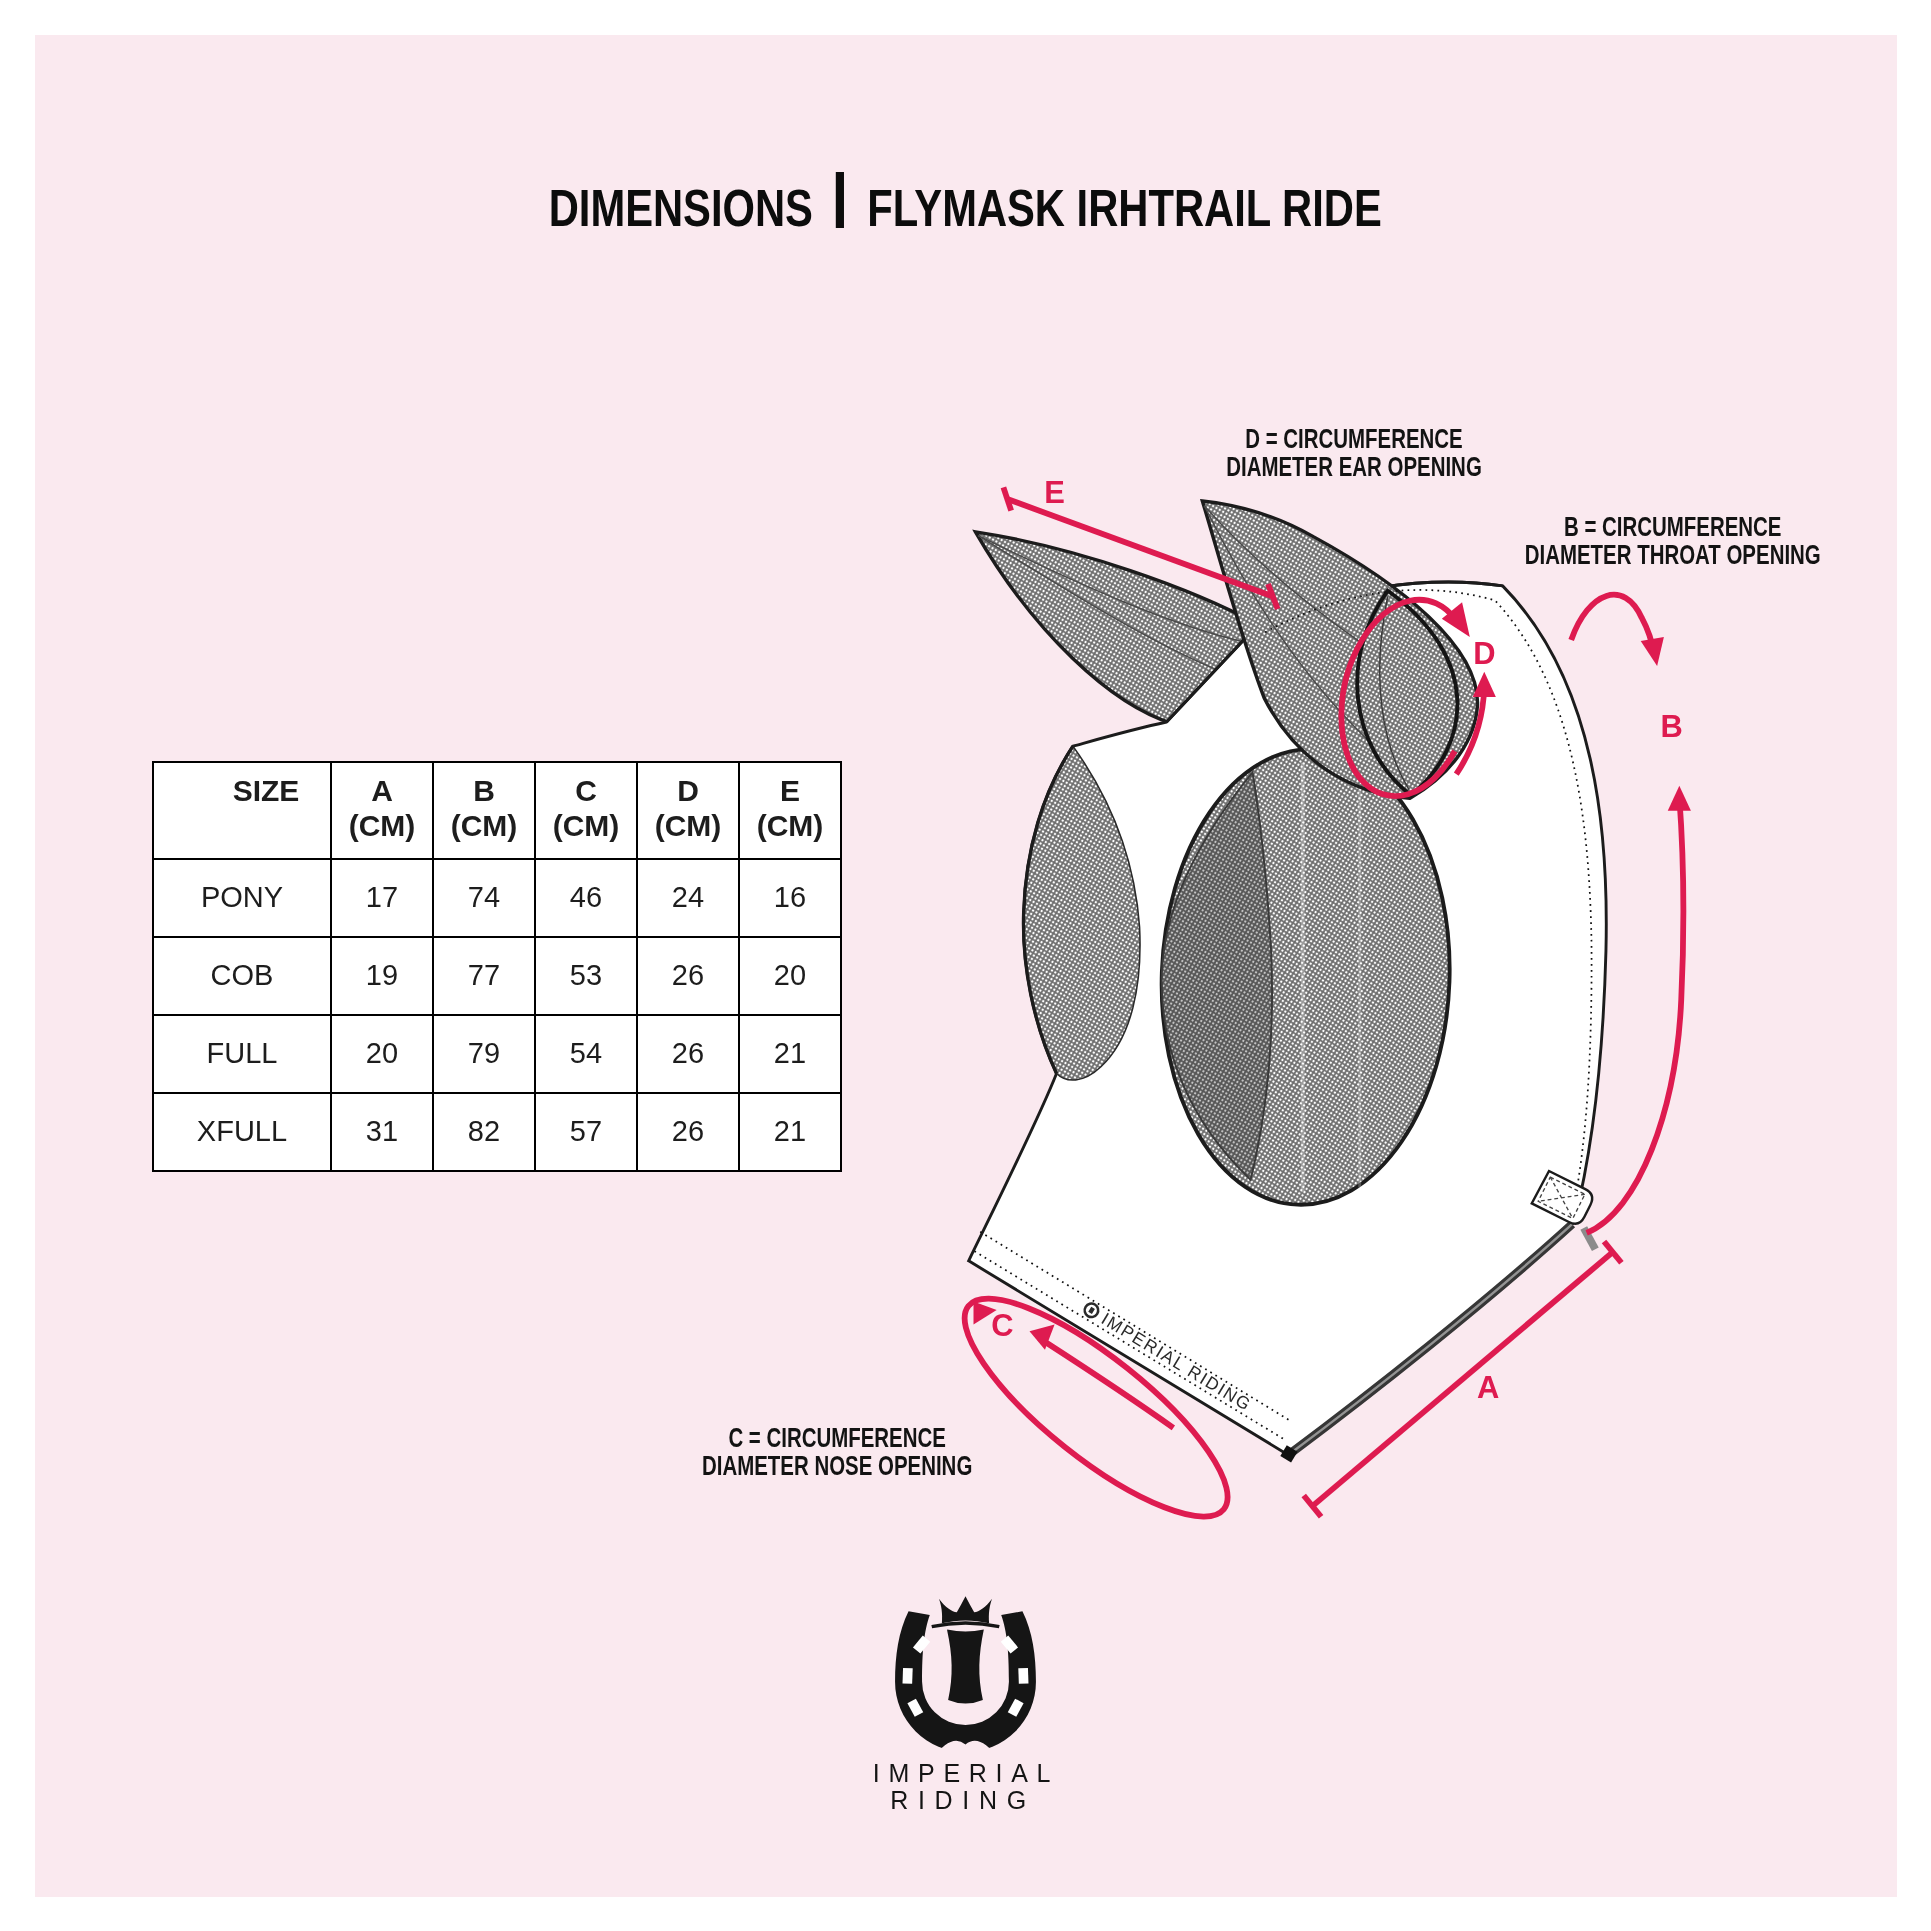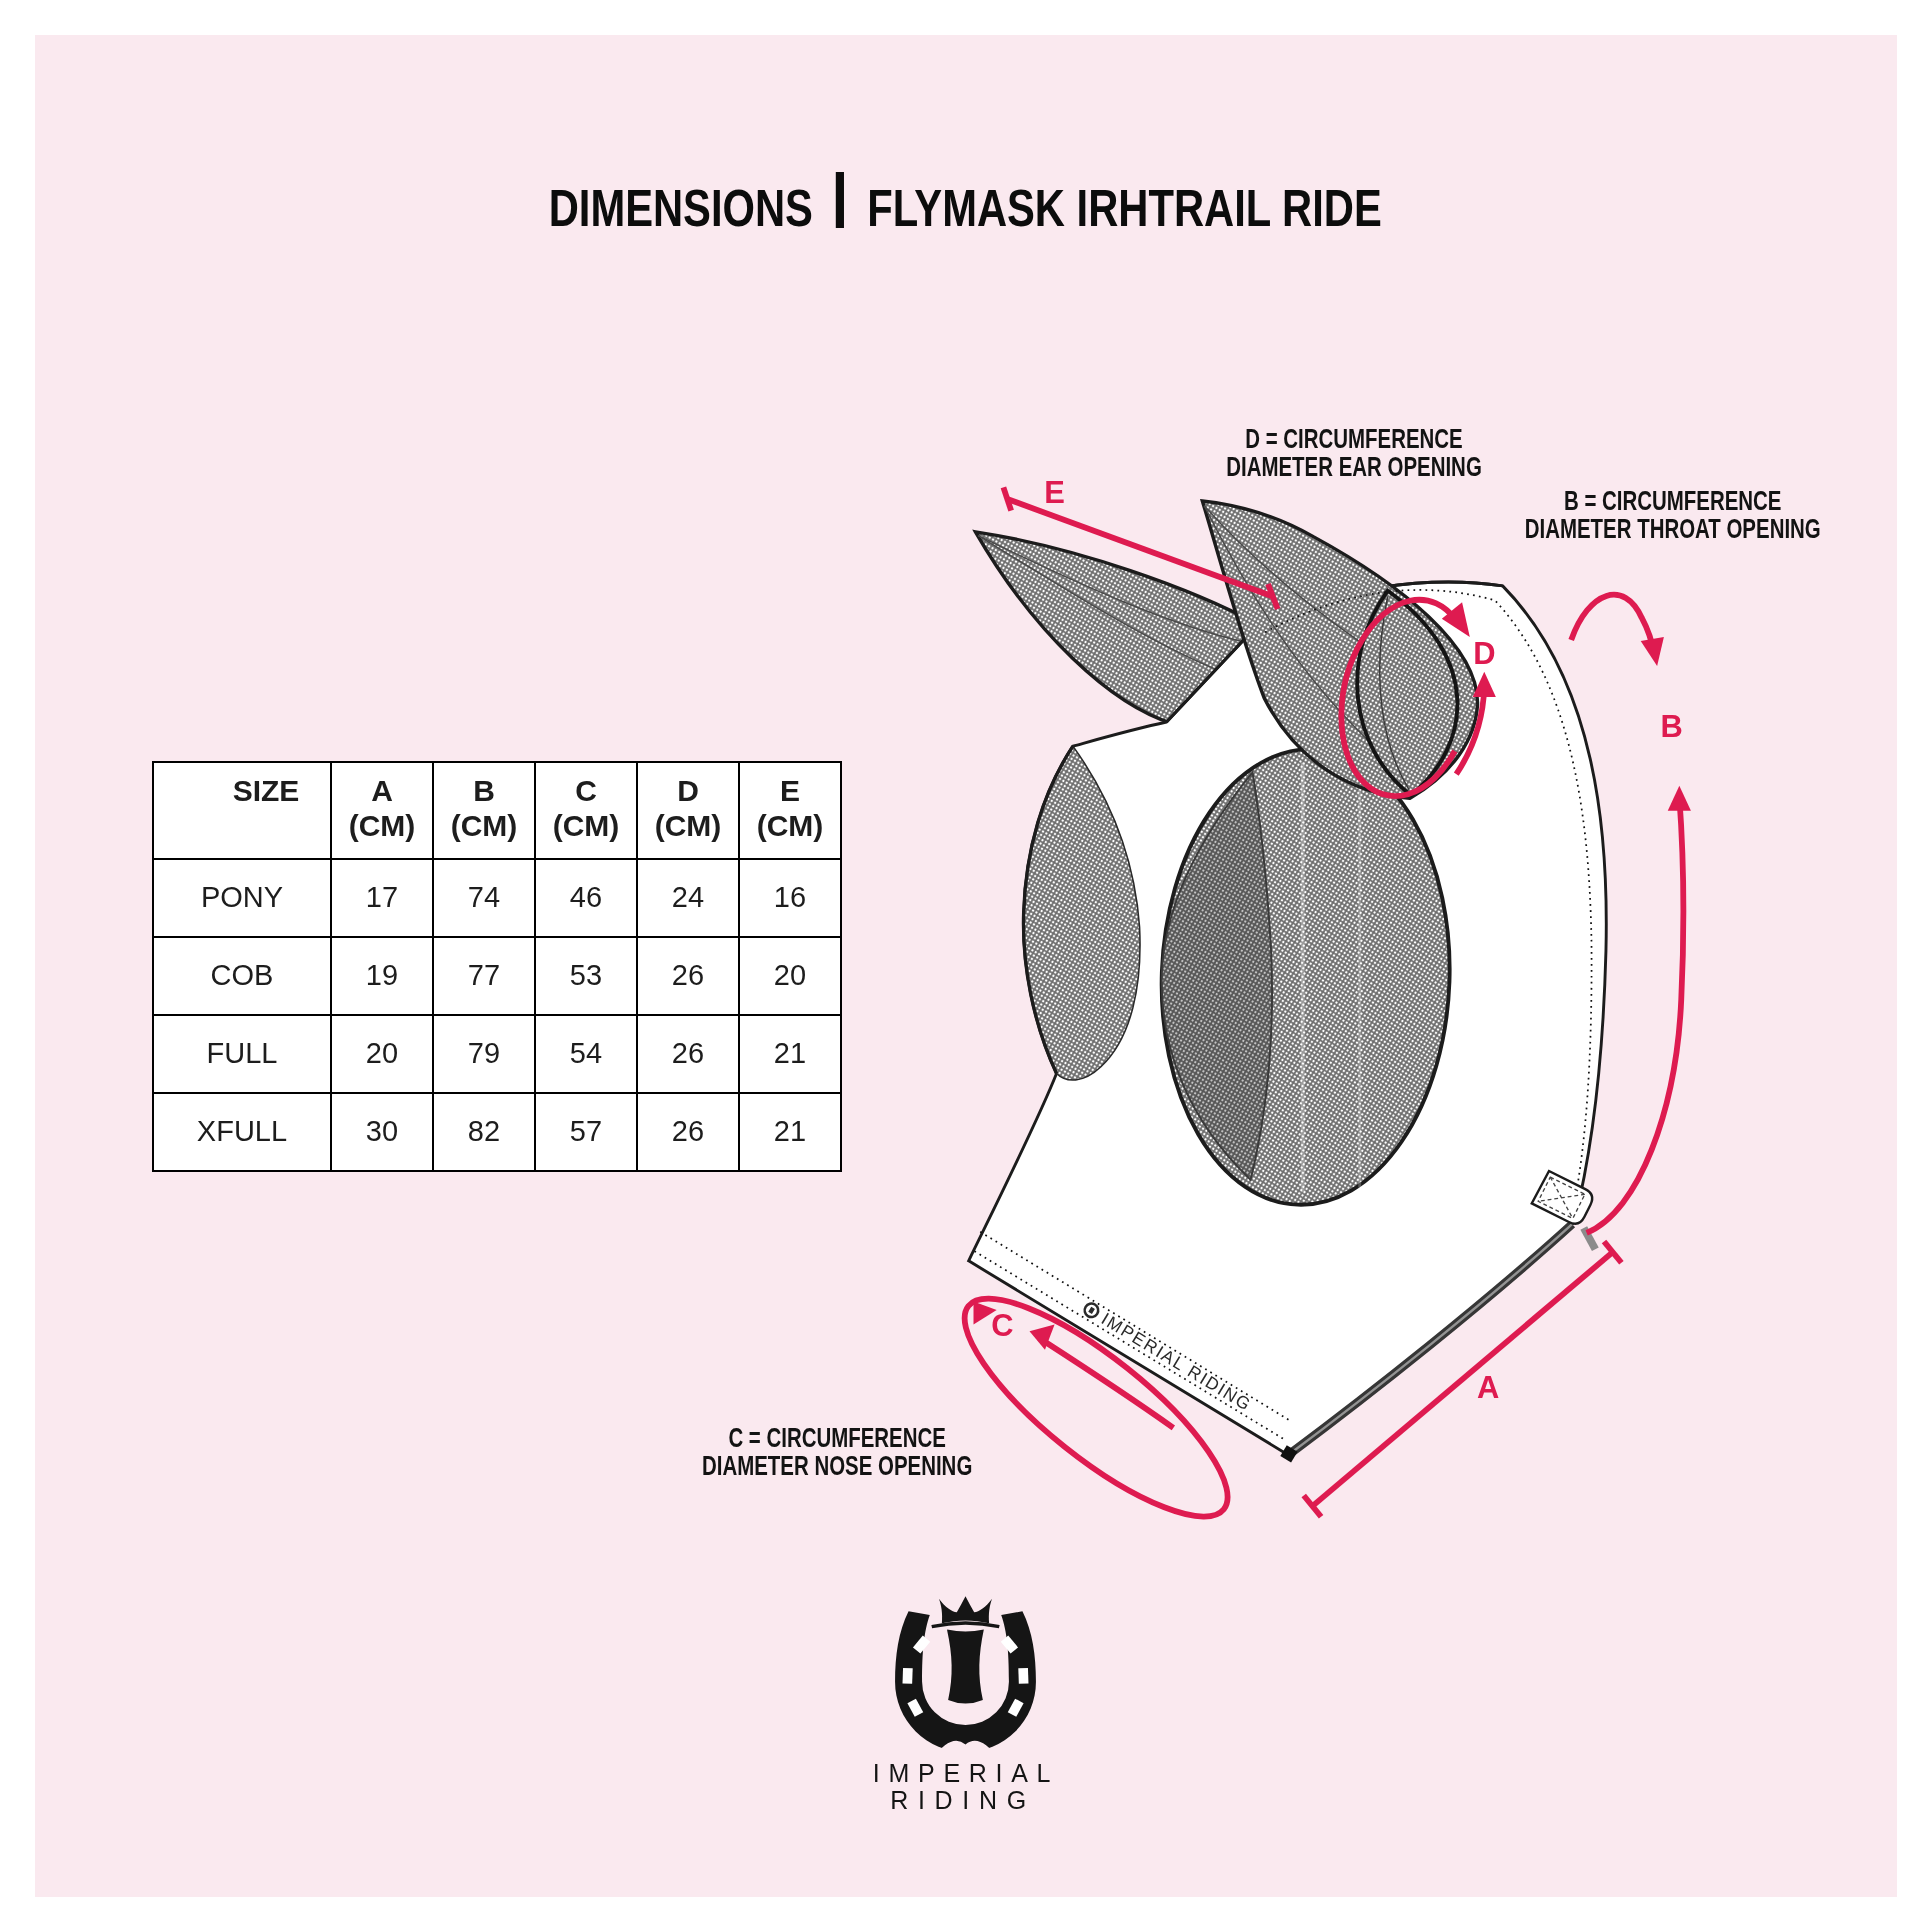--- a/index.html
+++ b/index.html
@@ -51,31 +51,31 @@
   <tr>
         <td style="height:76px;">FULL</td>
         <td>20</td>
         <td>79</td>
         <td>54</td>
         <td>26</td>
         <td>21</td>
       </tr>
   <tr>
         <td style="height:76px;">XFULL</td>
-        <td>30</td>
+        <td>31</td>
         <td>82</td>
         <td>57</td>
         <td>26</td>
         <td>21</td>
       </tr>
 </tbody>
   </table>
 
 <div class="ann" style="left:1161px;top:425px;width:386px;"><span>D = CIRCUMFERENCE<br>DIAMETER EAR OPENING</span></div>
-<div class="ann" style="left:1470px;top:487px;width:386px;"><span>B = CIRCUMFERENCE<br>DIAMETER THROAT OPENING</span></div>
+<div class="ann" style="left:1470px;top:513px;width:386px;"><span>B = CIRCUMFERENCE<br>DIAMETER THROAT OPENING</span></div>
 <div class="ann" style="left:644px;top:1424px;width:386px;"><span>C = CIRCUMFERENCE<br>DIAMETER NOSE OPENING</span></div>
 
 <svg style="position:absolute;left:869px;top:386px;" width="966" height="1207" viewBox="900 400 1000 1250">
 <defs>
 <pattern id="m1" width="4" height="4" patternUnits="userSpaceOnUse" patternTransform="rotate(30)">
   <rect width="4" height="4" fill="#6e6e6e"></rect>
   <circle cx="2" cy="2" r="1.25" fill="#ffffff"></circle>
 </pattern>
 <pattern id="m2" width="4" height="4" patternUnits="userSpaceOnUse" patternTransform="rotate(30)">
   <rect width="4" height="4" fill="#575757"></rect>

